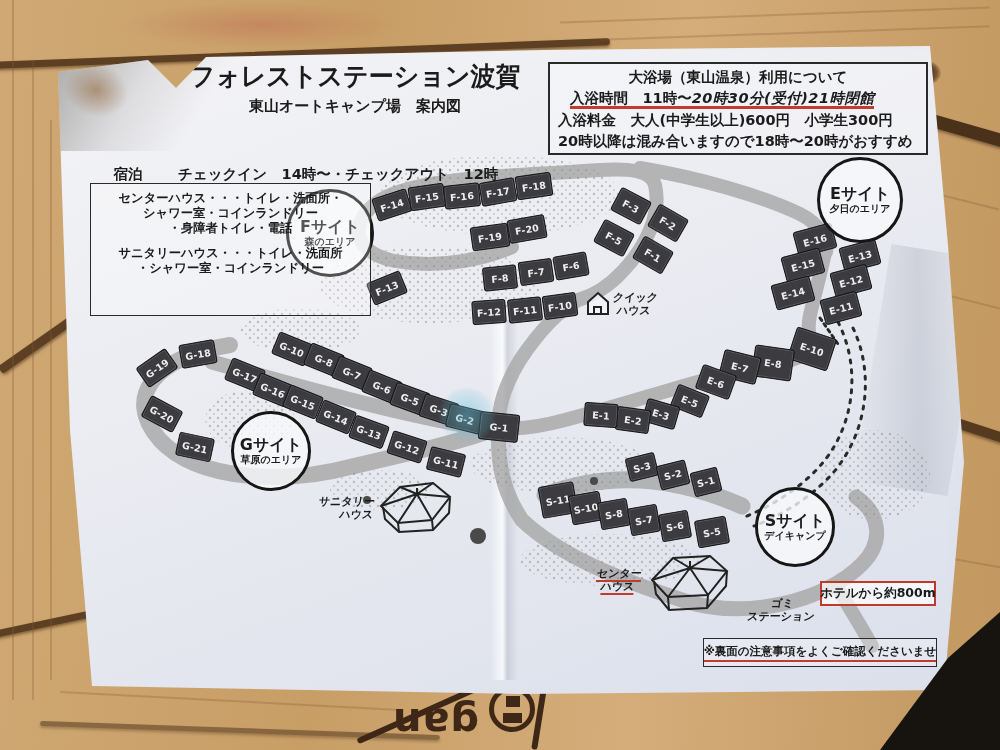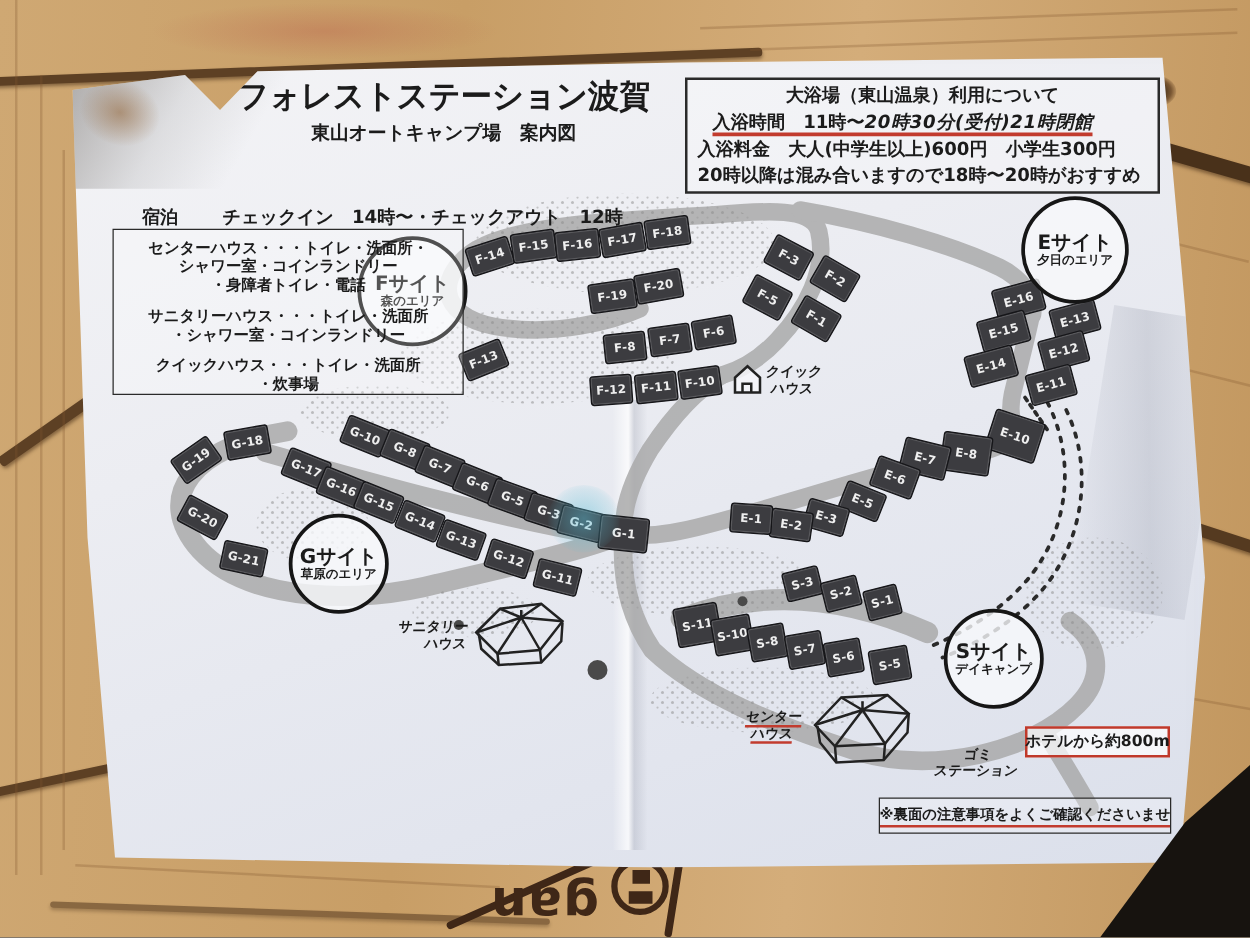--- a/index.html
+++ b/index.html
@@ -292,22 +292,20 @@
       <div>入浴料金　大人(中学生以上)600円　小学生300円</div>
       <div>20時以降は混み合いますので18時〜20時がおすすめ</div>
     </div>
 
     <div class="abs inkbox" id="legend-box">
       <div class="legend-item">センターハウス・・・トイレ・洗面所・
 シャワー室・コインランドリー
 ・身障者トイレ・電話</div>
       <div class="legend-item">サニタリーハウス・・・トイレ・洗面所
 ・シャワー室・コインランドリー</div>
-      <div class="legend-item">クイックハウス・・・トイレ・洗面所
-・炊事場</div>
     </div>
 
 
     <div class="abs" id="hotel-box">ホテルから約800m</div>
     <div class="abs inkbox" id="backnote-box">
         <span>※裏面の注意事項をよくご確認くださいませ</span>
       </div>
   </div>
 
   <div id="black-corner"></div>

